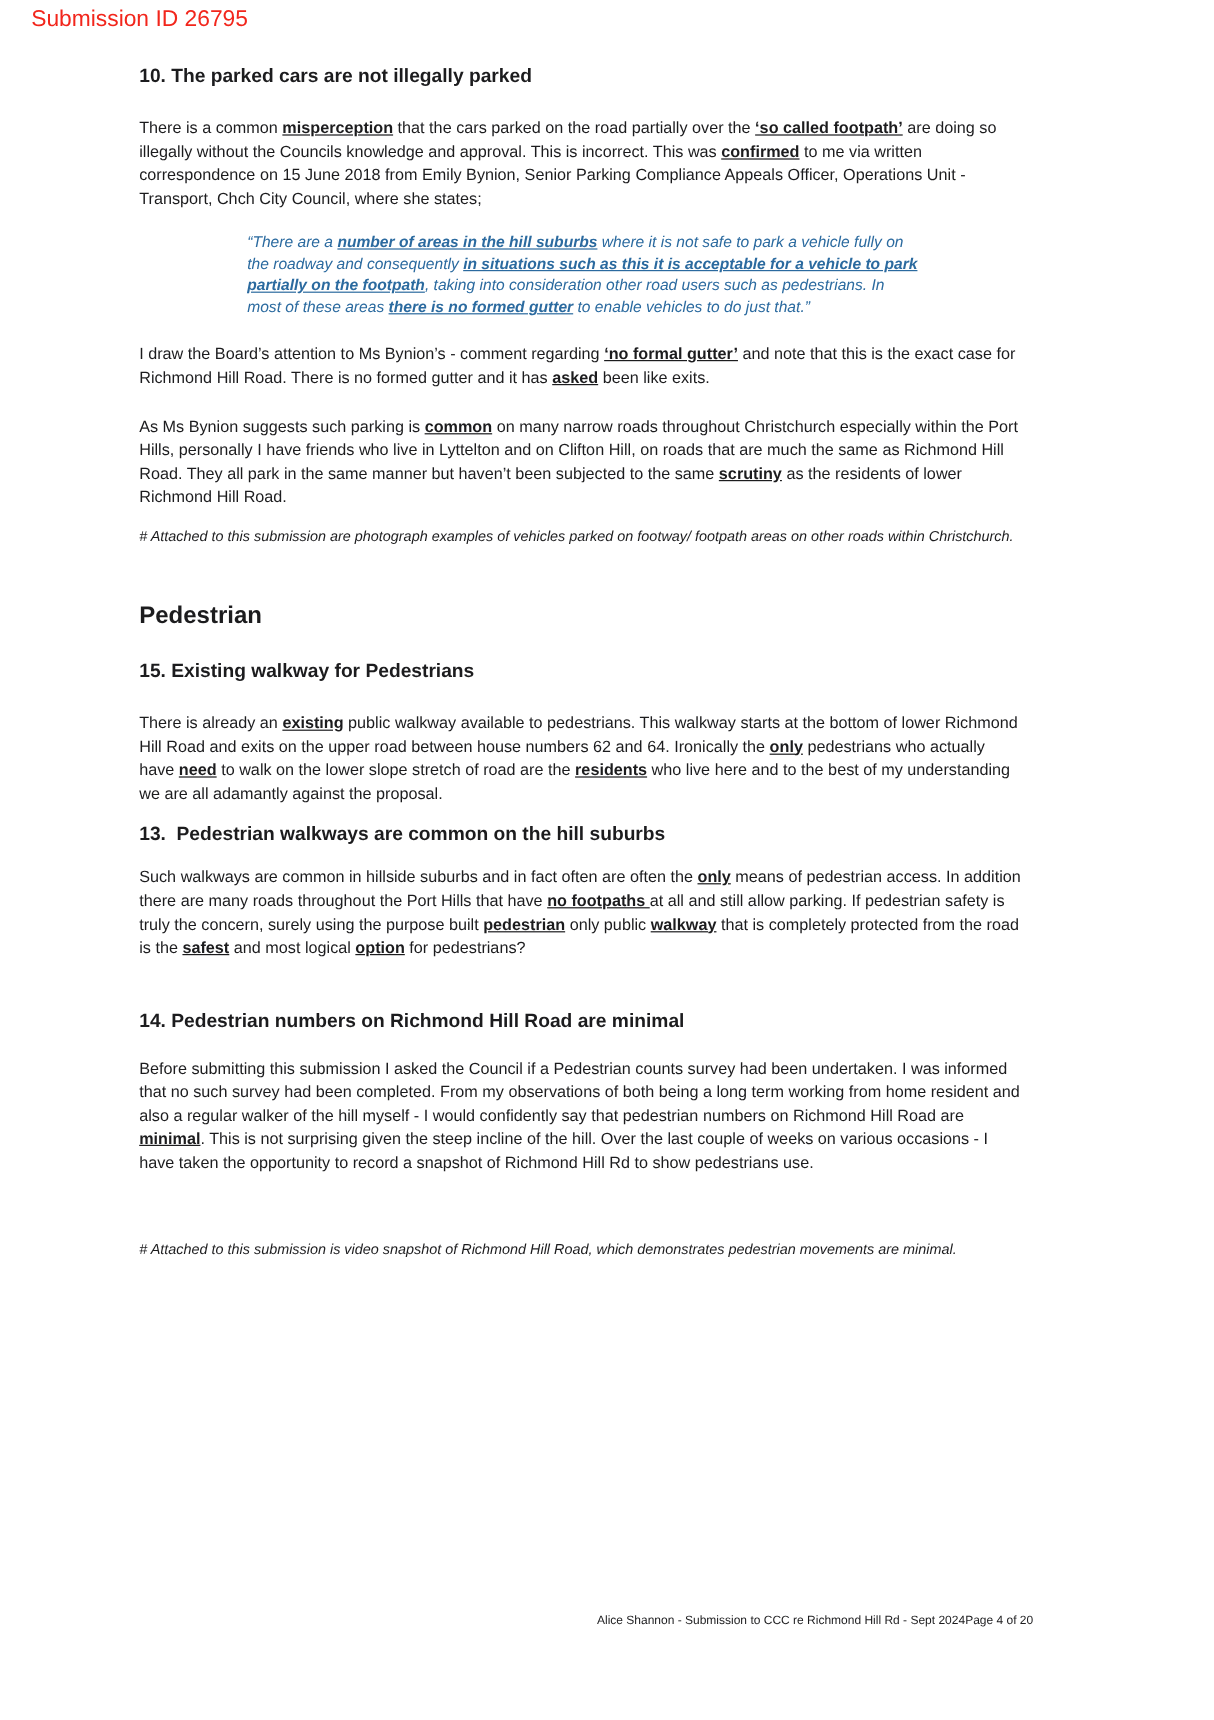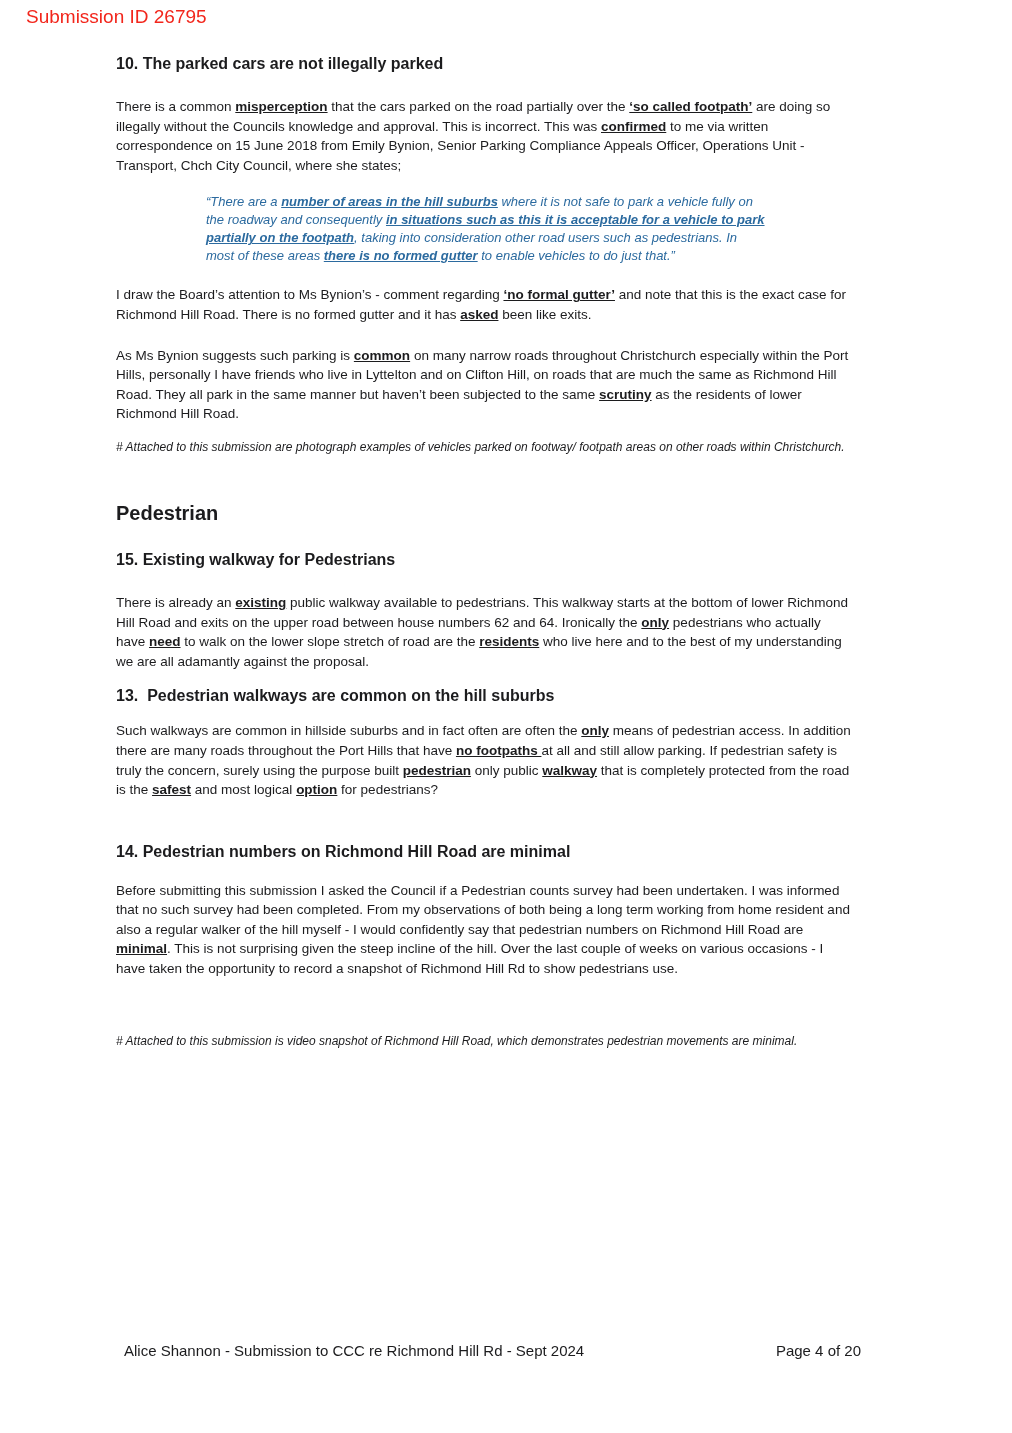--- a/index.html
+++ b/index.html
@@ -56,22 +56,22 @@
     font-size: 12px;
     line-height: 15px;
     font-style: italic;
   }
   .footer {
     position: absolute;
     top: 1344px;
     left: 124px;
     width: 737px;
     display: flex;
-    justify-content: space-between;
-    font-size: 15px;
+    justify-content: flex-end;
+    font-size: 10px;
     line-height: 14px;
   }
   .seg-b { font-weight: 700; text-align: center; }
   .seg-u { text-decoration: underline; }
 </style>
 </head>
 <body>
 
 <div class="page">
 

